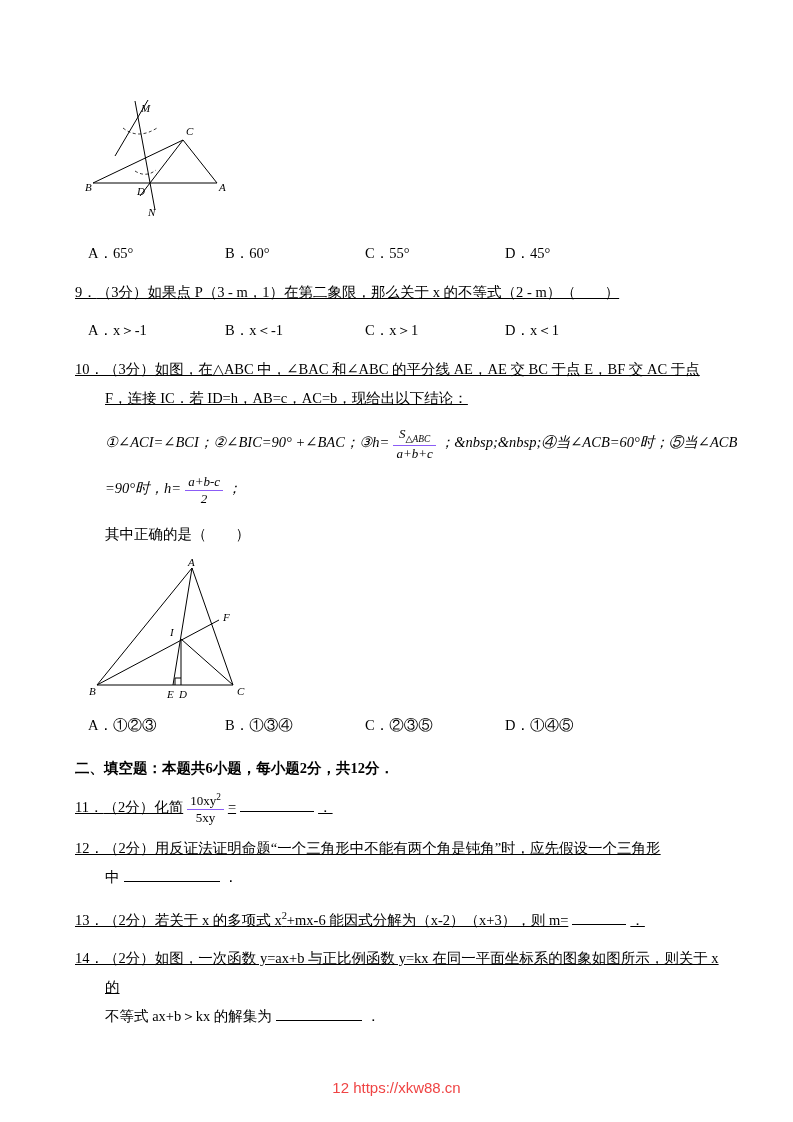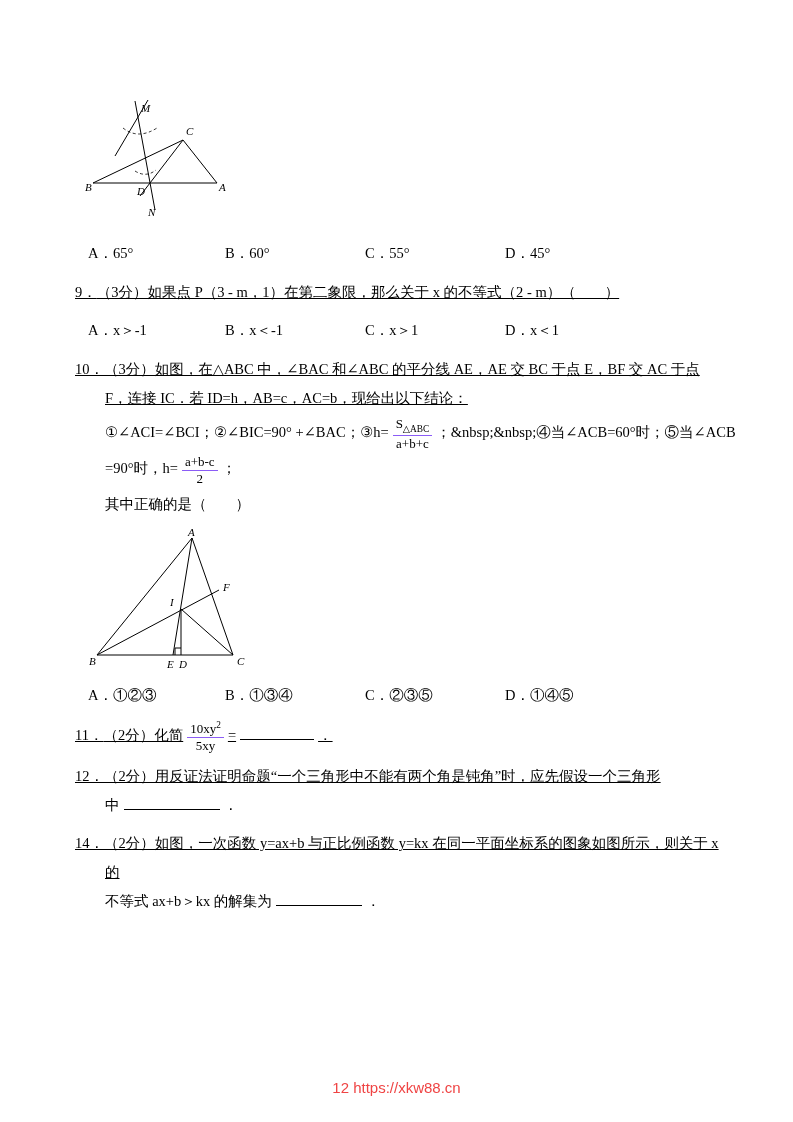--- a/index.html
+++ b/index.html
@@ -20,21 +20,21 @@
   svg .d { stroke: #000; stroke-width: 0.8; fill: none; stroke-dasharray: 3 2.5; }
   svg text { font-family: "Liberation Serif", serif; font-style: italic; font-size: 11px; fill: #000; }
   .row-options {
     display: grid;
     grid-template-columns: 137px 140px 140px 1fr;
     margin: 7px 0 10px 13px;
     line-height: 29px;
   }
   .question { margin: 9px 0 9px 30px; line-height: 29px; }
   .q-first { text-indent: -30px; text-decoration: underline; }
-  .formula-line { line-height: 29px; margin: 3px 0; white-space: nowrap; }
+  .formula-line { line-height: 29px; margin: 13px 0; white-space: nowrap; font-style: italic; }
   .section-title { font-weight: bold; line-height: 29px; margin: 14px 0 8px 0; }
   .frac {
     display: inline-block; vertical-align: middle; text-align: center;
     font-size: 13px; line-height: 1.2; margin: 0 4px; text-indent: 0;
   }
   .frac .num { display: block; border-bottom: 1px solid #8b5cf6; padding: 0 3px; }
   .frac .den { display: block; padding: 0 3px; }
   sub { font-size: 0.72em; }
   sup { font-size: 0.72em; }
   .blank { display: inline-block; border-bottom: 1px solid #000; height: 1.05em; vertical-align: baseline; margin: 0 4px; }
@@ -119,30 +119,34 @@
     </svg>
   </div>
 
   <div class="row-options">
     <span>A．①②③</span>
     <span>B．①③④</span>
     <span>C．②③⑤</span>
     <span>D．①④⑤</span>
   </div>
 
+  <div class="section-title">二、填空题：本题共6小题，每小题2分，共12分．</div>
 
   <div class="question">
     <div class="q-first"><span class="q-num">11．</span><span>（2分）化简</span><span class="frac"><span class="num"><span>10xy</span><sup>2</sup></span><span class="den">5xy</span></span><span>=</span><span class="blank blank-72"></span><span>．</span></div>
   </div>
 
   <div class="question">
     <div class="q-first"><span class="q-num">12．</span><span>（2分）用反证法证明命题“一个三角形中不能有两个角是钝角”时，应先假设一个三角形</span></div>
     <div><span>中</span><span class="blank blank-95"></span><span>．</span></div>
   </div>
 
+  <div class="question">
+    <div class="q-first"><span class="q-num">13．</span><span>（2分）若关于 x 的多项式 x</span><sup>2</sup><span>+mx-6 能因式分解为（x-2）（x+3），则 m=</span><span class="blank blank-52"></span><span>．</span></div>
+  </div>
 
   <div class="question">
     <div class="q-first"><span class="q-num">14．</span><span>（2分）如图，一次函数 y=ax+b 与正比例函数 y=kx 在同一平面坐标系的图象如图所示，则关于 x 的</span></div>
     <div><span>不等式 ax+b＞kx 的解集为</span><span class="blank blank-85"></span><span>．</span></div>
   </div>
 
   <div class="footer">12 https://xkw88.cn</div>
 
 </div>
 

